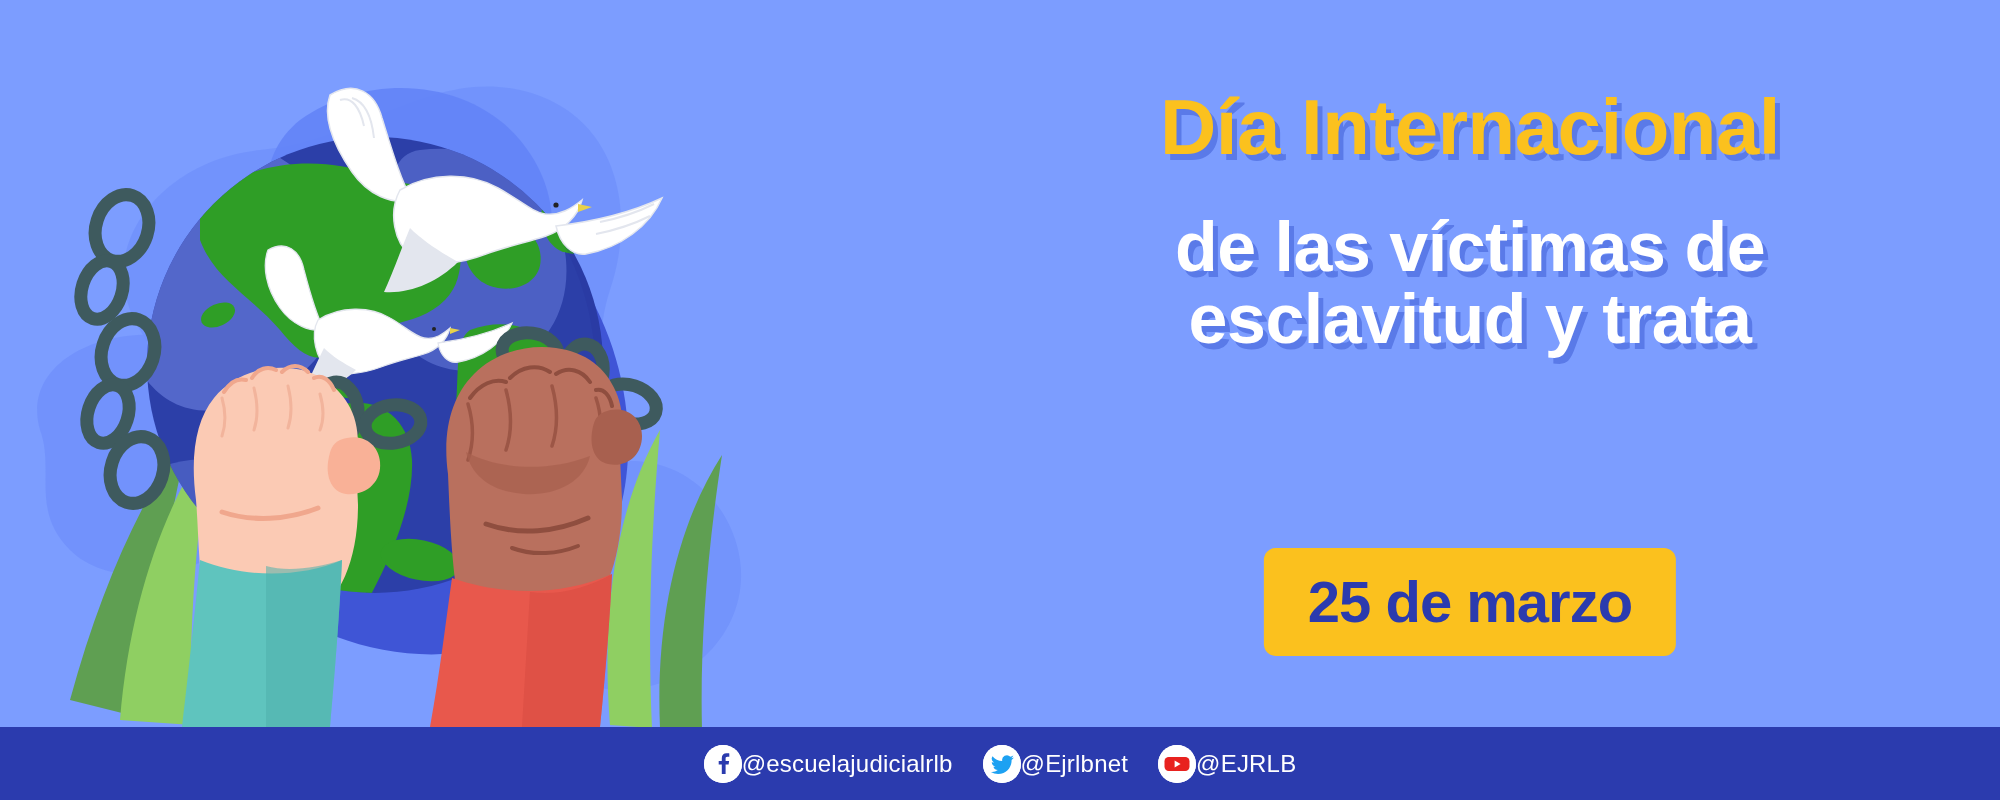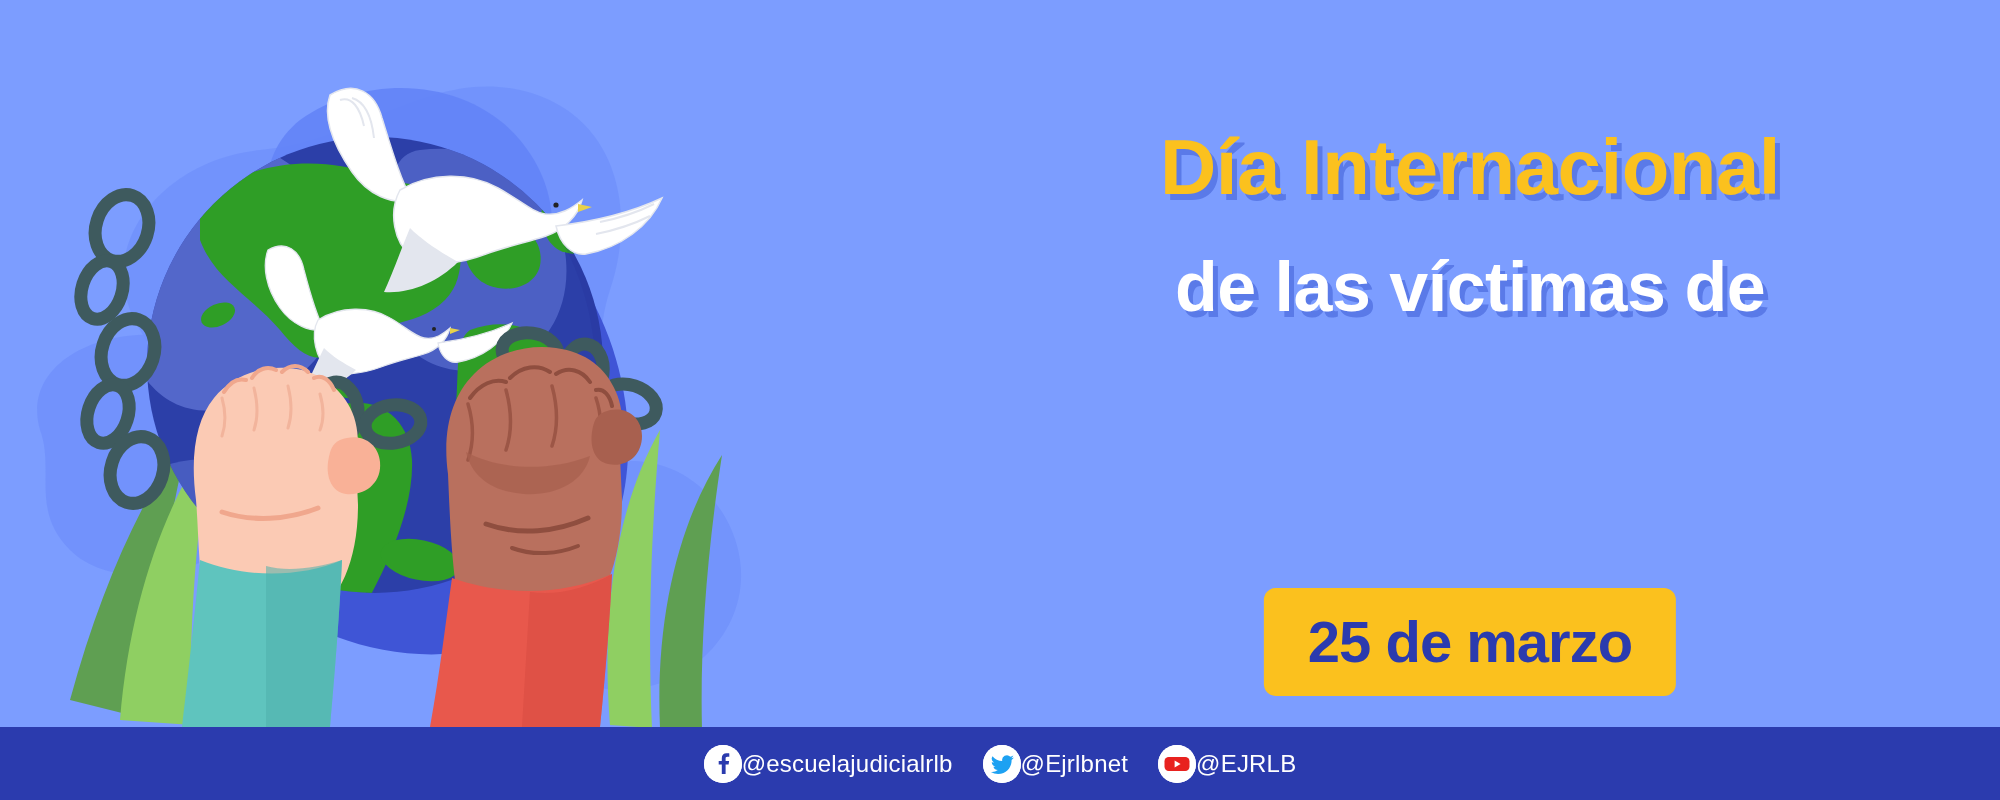--- a/index.html
+++ b/index.html
@@ -20,21 +20,21 @@
   
   #illustration{
     position:absolute;left:0;top:0;width:900px;height:800px;
   }
   #illustration svg{display:block;width:900px;height:800px;}
 
   
   #text-col{
     position:absolute;
     left:1000px;top:0;
-    width:940px;height:727px;margin-top:40px;
+    width:940px;height:727px;
   }
 
   .headline{
     position:absolute;
     left:0;width:940px;
     text-align:center;
     font-weight:bold;
     letter-spacing:-0.5px;
     line-height:1;
     white-space:nowrap;
@@ -293,20 +293,21 @@
       </g>
     </svg>
   </div>
 
   <div id="text-col">
 
     <div class="headline" id="title-main">Día Internacional</div>
 
     <div class="headline sub-line" id="sub-1">de las víctimas de</div>
 
+    <div class="headline sub-line" id="sub-2">esclavitud y trata</div>
 
 
     <div id="date-badge">
       <span class="date-text">25 de marzo</span>
     </div>
   </div>
 
   <div id="footer">
 
     <div class="social-item">

